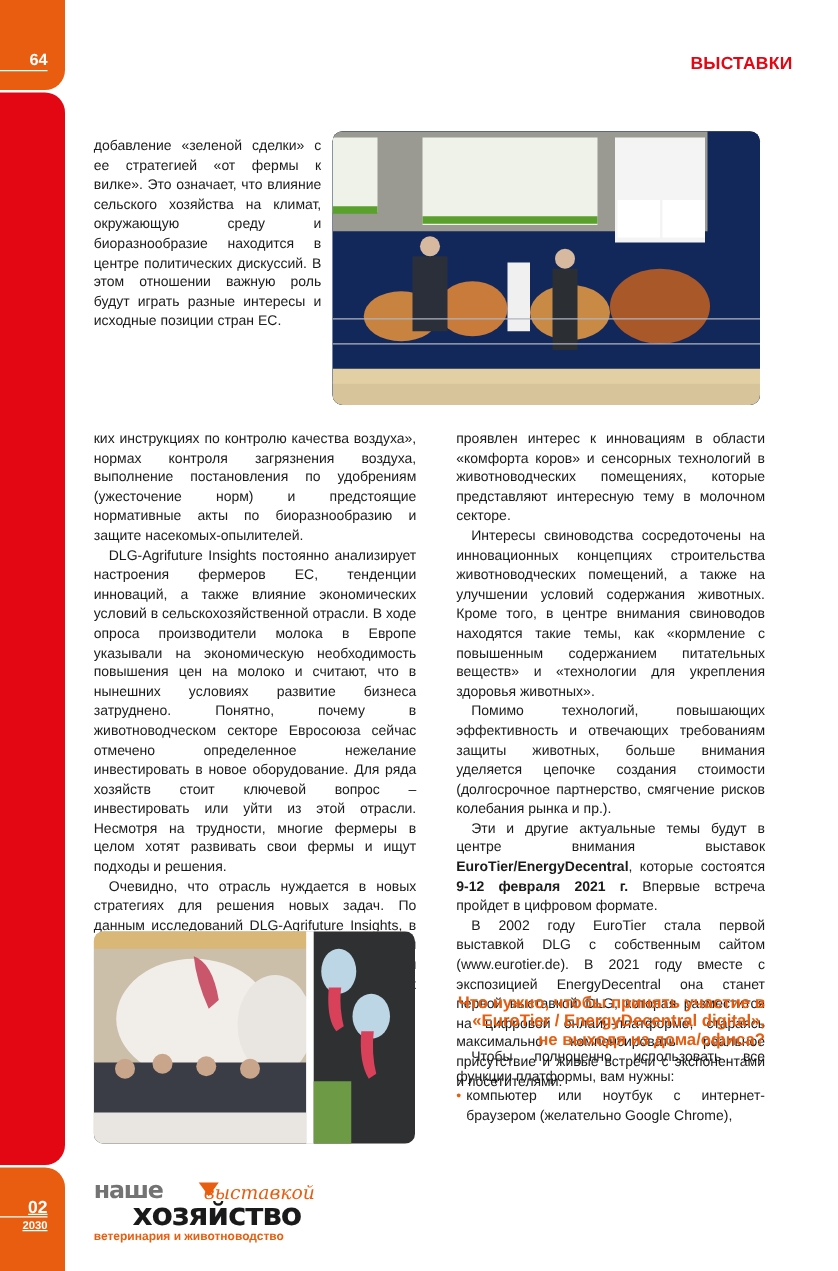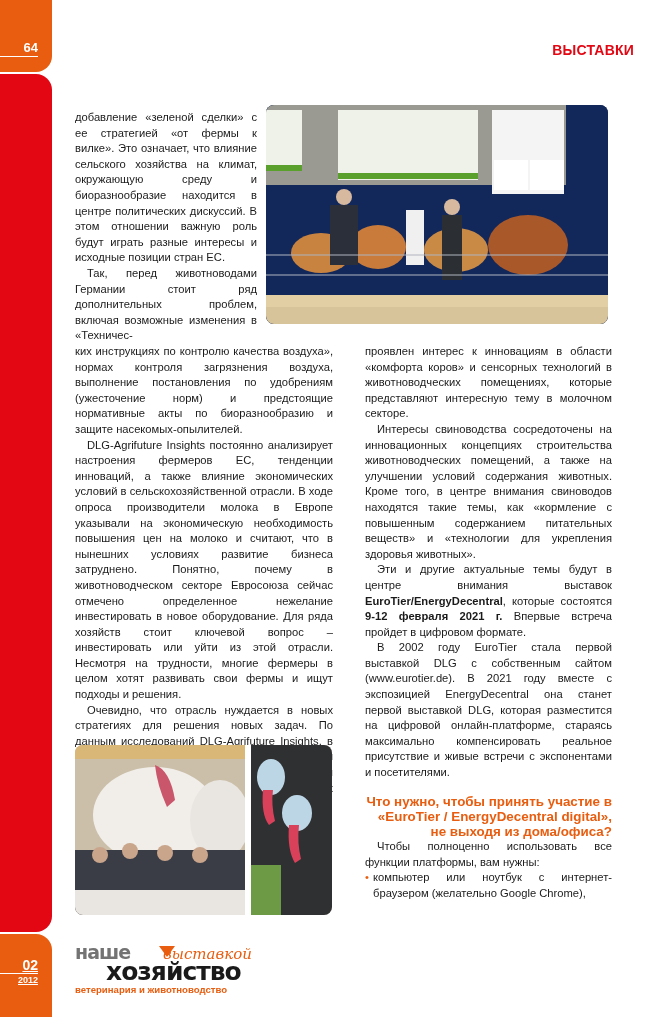--- a/index.html
+++ b/index.html
@@ -50,26 +50,25 @@
 
 <div class="tab tab-top-orange"></div>
 <div class="tab tab-red"></div>
 <div class="tab tab-bottom-orange"></div>
 
 <div class="page-num">64</div>
 <div class="section-title">ВЫСТАВКИ</div>
 
 <div class="issue">
   <span class="num">02</span>
-  <span class="year">2012</span>
+  <span class="year">2030</span>
 </div>
 
 <div class="txt t1">
   <p class="noind">добавление «зеленой сделки» с ее стратегией «от фермы к вилке». Это означает, что влияние сельского хозяйства на климат, окружающую среду и биоразнообразие находится в центре политических дискуссий. В этом отношении важную роль будут играть разные интересы и исходные позиции стран ЕС.</p>
-  <p>Так, перед животноводами Германии стоит ряд дополнительных проблем, включая возможные изменения в «Техничес-</p>
 </div>
 
 <div class="photo photo-cattle">
   <svg width="342" height="219" viewBox="0 0 342 219">
     <rect x="0" y="0" width="342" height="219" fill="#13285a"></rect>
     <rect x="0" y="0" width="300" height="80" fill="#9a9a92"></rect>
     <rect x="0" y="5" width="36" height="60" fill="#eef2e8"></rect>
     <rect x="0" y="60" width="36" height="6" fill="#5aa02c"></rect>
     <rect x="72" y="5" width="140" height="70" fill="#eef2e8"></rect>
     <rect x="72" y="68" width="140" height="6" fill="#5aa02c"></rect>
@@ -94,20 +93,21 @@
 
 <div class="txt t2">
   <p class="noind">ких инструкциях по контролю качества воздуха», нормах контроля загрязнения воздуха, выполнение постановления по удобрениям (ужесточение норм) и предстоящие нормативные акты по биоразнообразию и защите насекомых-опылителей.</p>
   <p>DLG-Agrifuture Insights постоянно анализирует настроения фермеров ЕС, тенденции инноваций, а также влияние экономических условий в сельскохозяйственной отрасли. В ходе опроса производители молока в Европе указывали на экономическую необходимость повышения цен на молоко и считают, что в нынешних условиях развитие бизнеса затруднено. Понятно, почему в животноводческом секторе Евросоюза сейчас отмечено определенное нежелание инвестировать в новое оборудование. Для ряда хозяйств стоит ключевой вопрос – инвестировать или уйти из этой отрасли. Несмотря на трудности, многие фермеры в целом хотят развивать свои фермы и ищут подходы и решения.</p>
   <p>Очевидно, что отрасль нуждается в новых стратегиях для решения новых задач. По данным исследований DLG-Agrifuture Insights, в молочном секторе основное внимание уделяется технологиям автоматизации, призванным восполнить нехватку квалифицированных кадров в регионе. Кроме того,</p>
 </div>
 
 <div class="txt t3">
   <p class="noind">проявлен интерес к инновациям в области «комфорта коров» и сенсорных технологий в животноводческих помещениях, которые представляют интересную тему в молочном секторе.</p>
   <p>Интересы свиноводства сосредоточены на инновационных концепциях строительства животноводческих помещений, а также на улучшении условий содержания животных. Кроме того, в центре внимания свиноводов находятся такие темы, как «кормление с повышенным содержанием питательных веществ» и «технологии для укрепления здоровья животных».</p>
+  <p>Помимо технологий, повышающих эффективность и отвечающих требованиям защиты животных, больше внимания уделяется цепочке создания стоимости (долгосрочное партнерство, смягчение рисков колебания рынка и пр.).</p>
   <p><span>Эти и другие актуальные темы будут в центре внимания выставок </span><b>EuroTier/EnergyDecentral</b><span>, которые состоятся </span><b>9-12 февраля 2021 г.</b><span> Впервые встреча пройдет в цифровом формате.</span></p>
   <p>В 2002 году EuroTier стала первой выставкой DLG с собственным сайтом (www.eurotier.de). В 2021 году вместе с экспозицией EnergyDecentral она станет первой выставкой DLG, которая разместится на цифровой онлайн-платформе, стараясь максимально компенсировать реальное присутствие и живые встречи с экспонентами и посетителями.</p>
 </div>
 
 <div class="txt t4">
   <p class="q-heading">Что нужно, чтобы принять участие в «EuroTier / EnergyDecentral digital», не выходя из дома/офиса?</p>
   <p>Чтобы полноценно использовать все функции платформы, вам нужны:</p>
   <p class="bullet">
       <span class="dot">•</span>
       <span>компьютер или ноутбук с интернет-браузером (желательно Google Chrome),</span>

